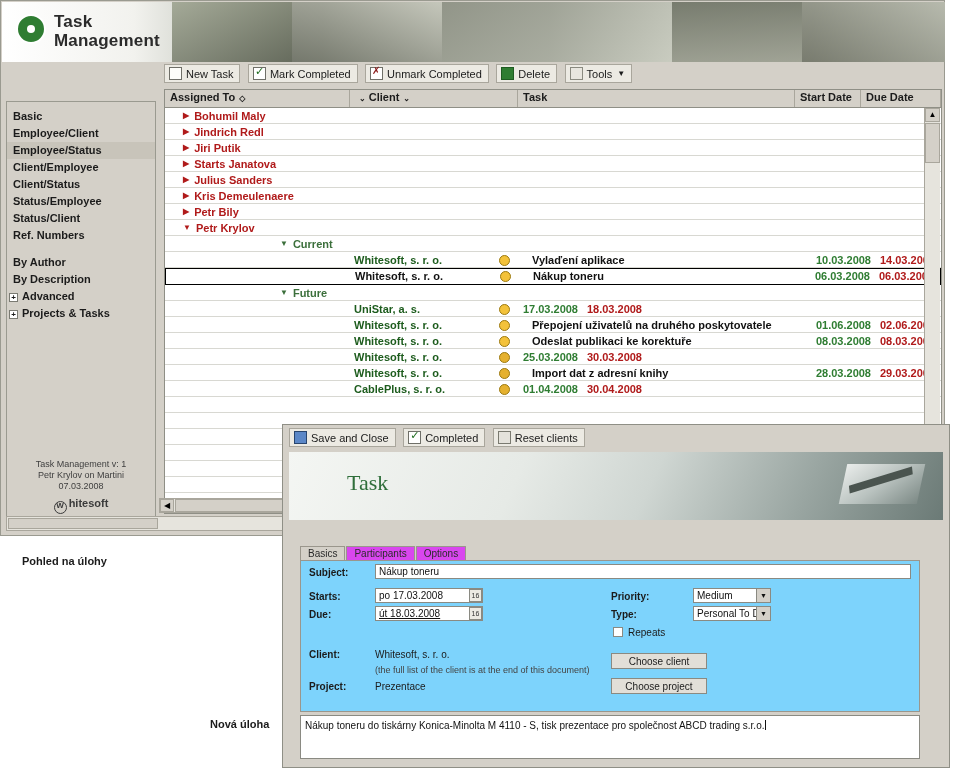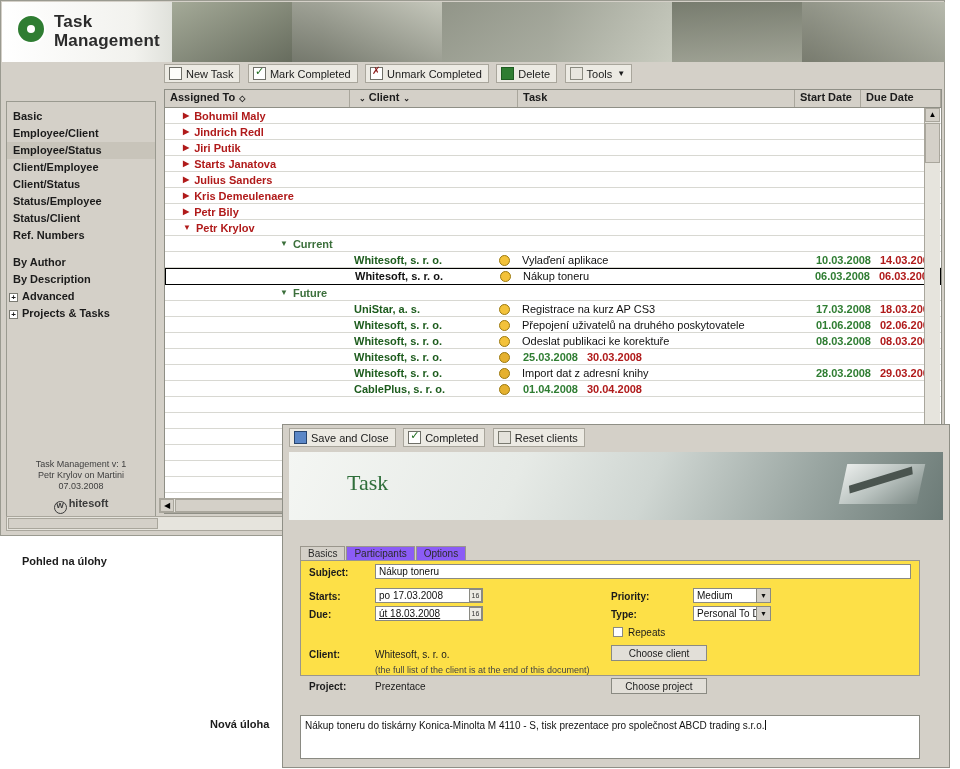--- a/index.html
+++ b/index.html
@@ -239,21 +239,21 @@
   .row.sub .arrow {
     display: inline-block;
     margin: 0 5px 0 115px;
     font-size: 8px;
     color: #3b6f3b;
   }
   .cell { box-sizing: border-box; overflow: hidden; white-space: nowrap; }
   .c-assigned { width: 185px; padding-left: 3px; }
   .c-client { width: 140px; padding-left: 4px; font-weight: bold; color: #1d5c1d; }
   .c-flag { width: 28px; text-align: center; }
-  .c-task { flex: 1; font-weight: normal; color: #111111; padding-left: 4px; }
+  .c-task { flex: 1; font-weight: bold; color: #111111; padding-left: 4px; margin-left: 10px; }
   .c-start { width: 66px; text-align: right; padding-right: 6px; font-weight: bold; color: #2f7d32; }
   .c-due { width: 64px; text-align: right; padding-right: 6px; font-weight: bold; color: #b01a1a; }
   .row.selected .c-task,
   .row.selected .c-client { color: #111111; }
   .row.selected {
     border: 1px solid #000000;
     height: 17px;
     line-height: 15px;
   }
   .clock {
@@ -391,36 +391,36 @@
   #task-tabs {
     position: absolute;
     left: 300px; top: 546px;
     display: flex;
     font-size: 10px;
   }
   .ttab {
     height: 14px;
     line-height: 14px;
     padding: 0 7px;
-    background: #8b5cf6;
+    background: #d946ef;
     border: 1px solid #9a968c;
     border-bottom: none;
     margin-right: 1px;
     color: #2b2b2b;
     box-sizing: border-box;
   }
   .ttab.active { background: #d4d0c8; }
 
   
   #form-panel {
     position: absolute;
     left: 300px; top: 560px;
     width: 620px;
-    height: 116px;
-    background: #fde047;
+    height: 152px;
+    background: #7dd3fc;
     border: 1px solid #9a968c;
     box-sizing: border-box;
   }
   .frow {
     position: absolute;
     font-size: 10px;
     color: #1b1b1b;
   }
   .flabel {
     position: absolute;
@@ -685,21 +685,20 @@
 
         <div class="row sub">
           <span class="arrow">▼</span>
             <span>Future</span>
         </div>
 
         <div class="row">
           <span class="cell c-assigned"></span>
           <span class="cell c-client">UniStar, a. s.</span>
           <span class="cell c-flag"><span class="clock"></span></span>
-          <span class="cell c-task">Registrace na kurz AP CS3</span>
           <span class="cell c-start">17.03.2008</span>
           <span class="cell c-due">18.03.2008</span>
         </div>
         <div class="row">
           <span class="cell c-assigned"></span>
           <span class="cell c-client">Whitesoft, s. r. o.</span>
           <span class="cell c-flag"><span class="clock"></span></span>
           <span class="cell c-task">Přepojení uživatelů na druhého poskytovatele</span>
           <span class="cell c-start">01.06.2008</span>
           <span class="cell c-due">02.06.2008</span>
@@ -814,21 +813,21 @@
     <div class="fselect" style="left:392px;top:45px;width:78px;height:15px;">
       <span>Personal To Do</span>
       <span class="arr">▼</span>
     </div>
 
     <div class="fcheck" style="left:312px;top:66px;"></div>
     <div class="flabel" style="left:327px;top:66px;font-weight:normal;">Repeats</div>
 
     <div class="flabel" style="left:8px;top:88px;">Client:</div>
     <div class="frow" style="left:74px;top:88px;">Whitesoft, s. r. o.</div>
-    <div class="fbtn" style="left:310px;top:84px;width:96px;height:16px;line-height:15px;">
+    <div class="fbtn" style="left:310px;top:92px;width:96px;height:16px;line-height:15px;">
       <span>Choose client</span>
     </div>
     <div class="fnote" style="left:74px;top:104px;">(the full list of the client is at the end of this document)</div>
 
     <div class="flabel" style="left:8px;top:120px;">Project:</div>
     <div class="frow" style="left:74px;top:120px;">Prezentace</div>
     <div class="fbtn" style="left:310px;top:117px;width:96px;height:16px;line-height:15px;">
       <span>Choose project</span>
     </div>
   </div>

